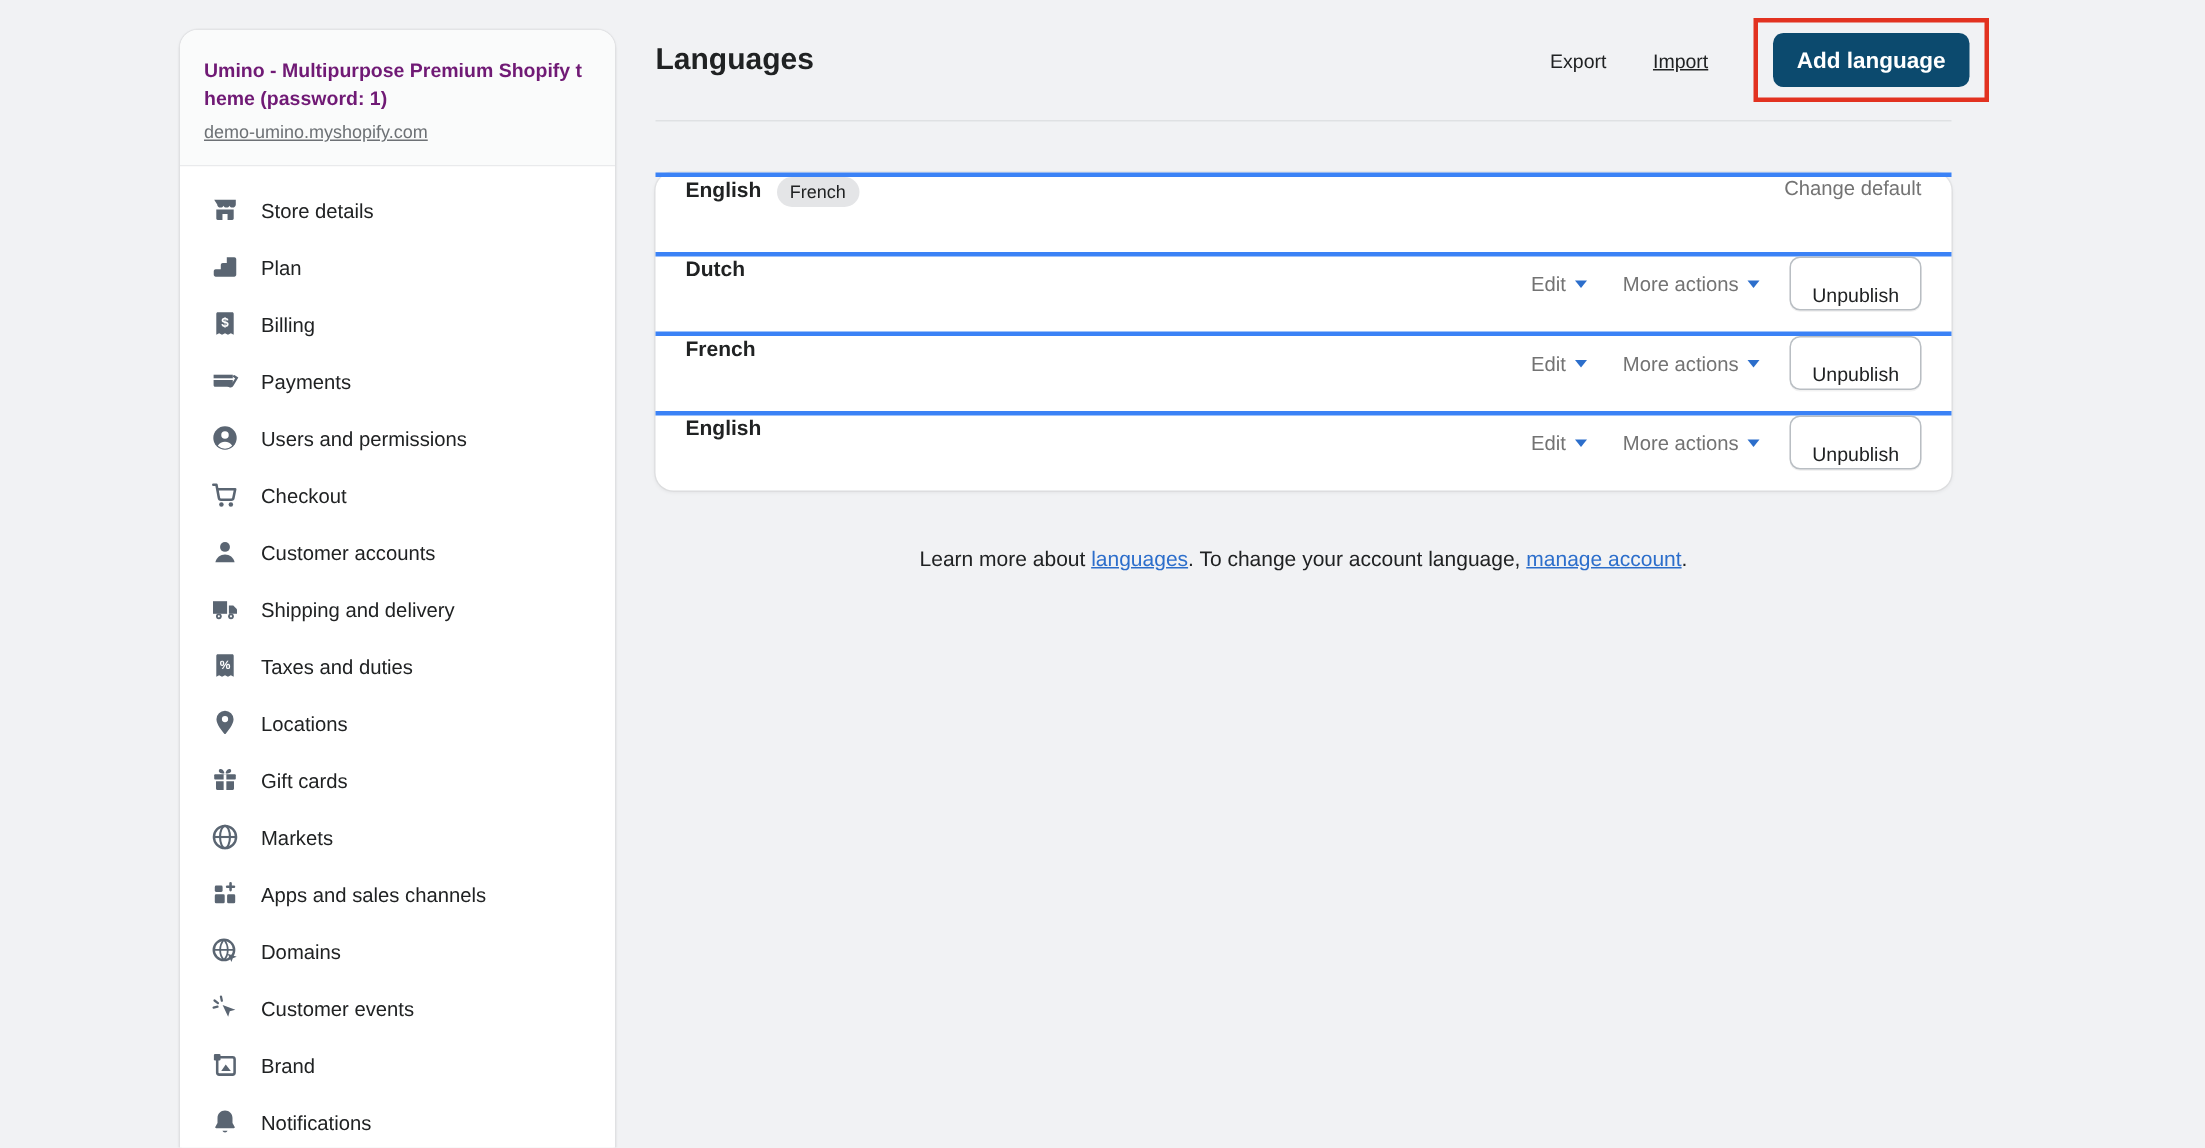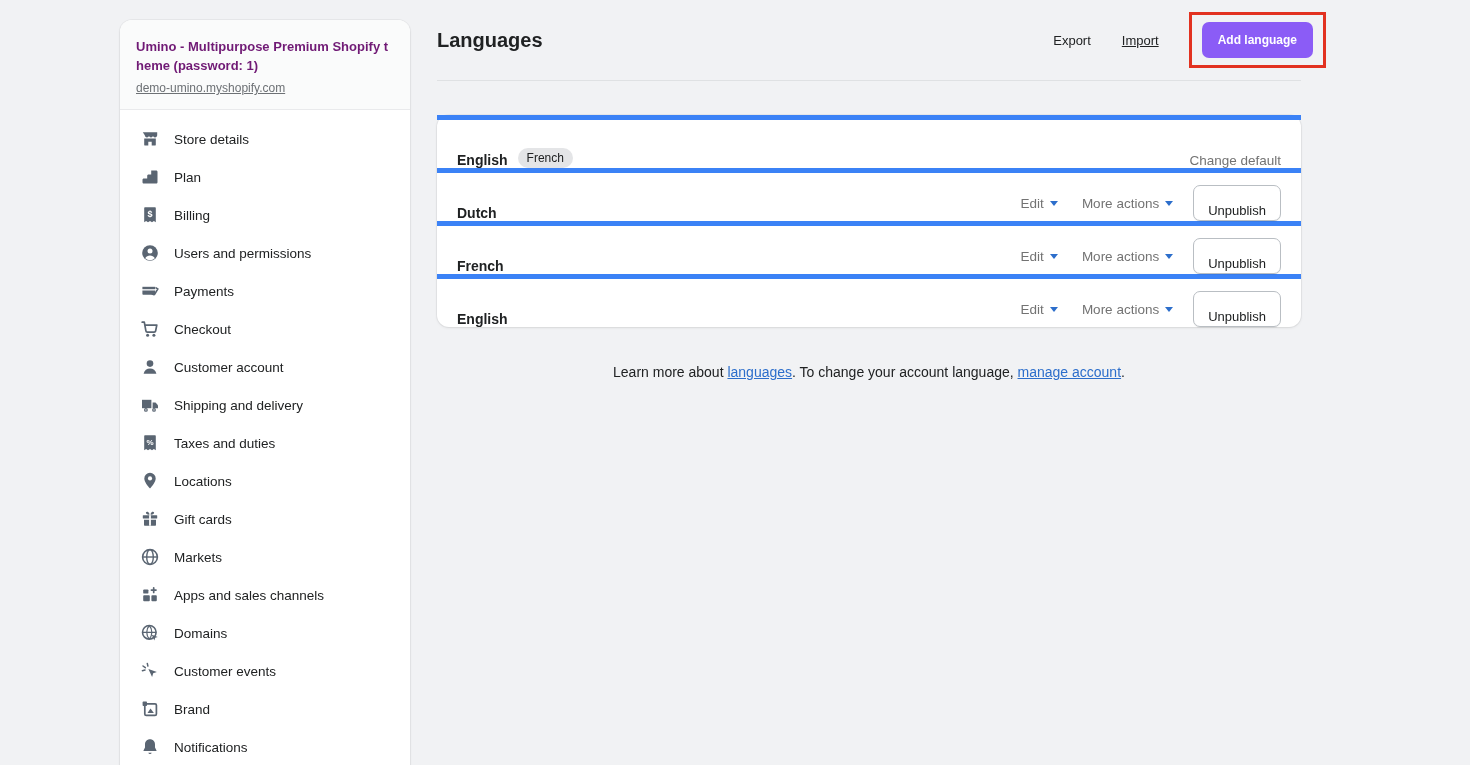--- a/index.html
+++ b/index.html
@@ -41,36 +41,36 @@
   }
   .page-title { font-size:20px; font-weight:700; margin:0; }
   .header-actions { margin-left:auto; display:flex; align-items:center; }
   .text-btn { font-size:13px; font-weight:500; color:#202223; cursor:pointer; }
   .text-btn.export { margin-right:31px; }
   .text-btn.import { margin-right:30px;text-decoration:underline; }
   .annotation-box {
     border:3px solid #e23220; padding:7px 10px; margin-right:-25px;
   }
   .btn-primary {
-    background:#8b5cf6; color:#fff; font-size:12px; font-weight:600;
+    background:#0c4a6e; color:#fff; font-size:15px; font-weight:600;
     height:36px; padding:0 16px; border:none; border-radius:7px; cursor:pointer;
     font-family:"Liberation Sans", sans-serif;
   }
 
   
   .card {
     margin-top:34px; background:#fff; border-radius:12px;
     box-shadow:0 0 0 1px rgba(0,0,0,.04), 0 1px 3px rgba(0,0,0,.08);
   }
   .card-header { padding:21px 20px 18px; }
   .card-title { font-size:15px; font-weight:700; color:#202223; }
   .card-desc { margin-top:19px; font-size:14px; color:#6d7175; }
   .lang-row {
-    display:flex; align-items:flex-end; height:53px; padding:0 20px;
-    border-top:5px solid #3b82f6;
+    display:flex; align-items:flex-start; height:53px; padding:0 20px;
+    border-top:3px solid #3b82f6;
   }
   .lang-name { font-size:14px; font-weight:600; }
   .badge {
     margin-left:10px; background:#e4e5e7; color:#202223;
     border-radius:10px; padding:3px 9px; font-size:12px; line-height:14px;
   }
   .row-actions { margin-left:auto; display:flex; align-items:center; }
   .link { color:#737373; font-size:13.5px; cursor:pointer; display:inline-flex; align-items:center; }
   .caret {
     width:0; height:0; margin-left:6px; display:inline-block;
@@ -121,55 +121,55 @@
           <svg viewBox="0 0 20 20">
             <path d="M5.2 2.2h9.6c.6 0 1 .4 1 1v14l-1.9-1.1-1.9 1.1-2-1.1-2 1.1-1.9-1.1-1.9 1.1v-14c0-.6.4-1 1-1z"></path>
             <text x="10" y="12" font-size="9" font-weight="700" fill="#ffffff" text-anchor="middle" font-family="sans-serif">$</text>
           </svg>
         </span>
       <span>Billing</span>
     </div>
     <div class="nav-item">
       <span class="icon20">
           <svg viewBox="0 0 20 20">
+            <path d="M2.4 5.8h12.8v2.4H2.4z"></path>
+            <path d="M2.4 9.4h12.8v3.4c0 .6-.4 1-1 1H3.4c-.6 0-1-.4-1-1z"></path>
+            <path d="M16.1 6.9l1.7 1.1-2.9 4.8c-.4.7-1.3.9-2 .5l-.8-.5" fill="none" stroke="#5a6572" stroke-width="1.6" stroke-linecap="round"></path>
+          </svg>
+        </span>
+      <span>Payments</span>
+    </div>
+    <div class="nav-item">
+      <span class="icon20">
+          <svg viewBox="0 0 20 20">
             <circle cx="10" cy="10" r="7.8"></circle>
             <circle cx="10" cy="8" r="2.5" fill="#ffffff"></circle>
             <path d="M5.2 15.2a5.6 5.6 0 0 1 9.6 0A7.7 7.7 0 0 1 10 17.2a7.7 7.7 0 0 1-4.8-2z" fill="#ffffff"></path>
           </svg>
         </span>
       <span>Users and permissions</span>
     </div>
     <div class="nav-item">
       <span class="icon20">
           <svg viewBox="0 0 20 20">
-            <path d="M2.4 5.8h12.8v2.4H2.4z"></path>
-            <path d="M2.4 9.4h12.8v3.4c0 .6-.4 1-1 1H3.4c-.6 0-1-.4-1-1z"></path>
-            <path d="M16.1 6.9l1.7 1.1-2.9 4.8c-.4.7-1.3.9-2 .5l-.8-.5" fill="none" stroke="#5a6572" stroke-width="1.6" stroke-linecap="round"></path>
-          </svg>
-        </span>
-      <span>Payments</span>
-    </div>
-    <div class="nav-item">
-      <span class="icon20">
-          <svg viewBox="0 0 20 20">
             <path d="M2.2 3.2h2.1l1.6 8.7c.1.7.7 1.2 1.4 1.2h6.9c.7 0 1.3-.5 1.4-1.1l1.2-5.8H5" fill="none" stroke="#5a6572" stroke-width="1.7" stroke-linecap="round" stroke-linejoin="round"></path>
             <circle cx="7.6" cy="16.3" r="1.5"></circle>
             <circle cx="13.9" cy="16.3" r="1.5"></circle>
           </svg>
         </span>
       <span>Checkout</span>
     </div>
     <div class="nav-item">
       <span class="icon20">
           <svg viewBox="0 0 20 20">
             <circle cx="10" cy="6.6" r="3.3"></circle>
             <path d="M3.6 16.8c.7-3.3 3.3-5.2 6.4-5.2s5.7 1.9 6.4 5.2z"></path>
           </svg>
         </span>
-      <span>Customer account</span>
+      <span>Customer accounts</span>
     </div>
     <div class="nav-item">
       <span class="icon20">
           <svg viewBox="0 0 20 20">
             <path d="M2 4.8h9.4v8.4H2z"></path>
             <path d="M12.6 7.6h2.9l2.5 2.6v3h-5.4z"></path>
             <circle cx="5.9" cy="14.9" r="1.9"></circle>
             <circle cx="5.9" cy="14.9" r=".7" fill="#ffffff"></circle>
             <circle cx="14" cy="14.9" r="1.9"></circle>
             <circle cx="14" cy="14.9" r=".7" fill="#ffffff"></circle>

